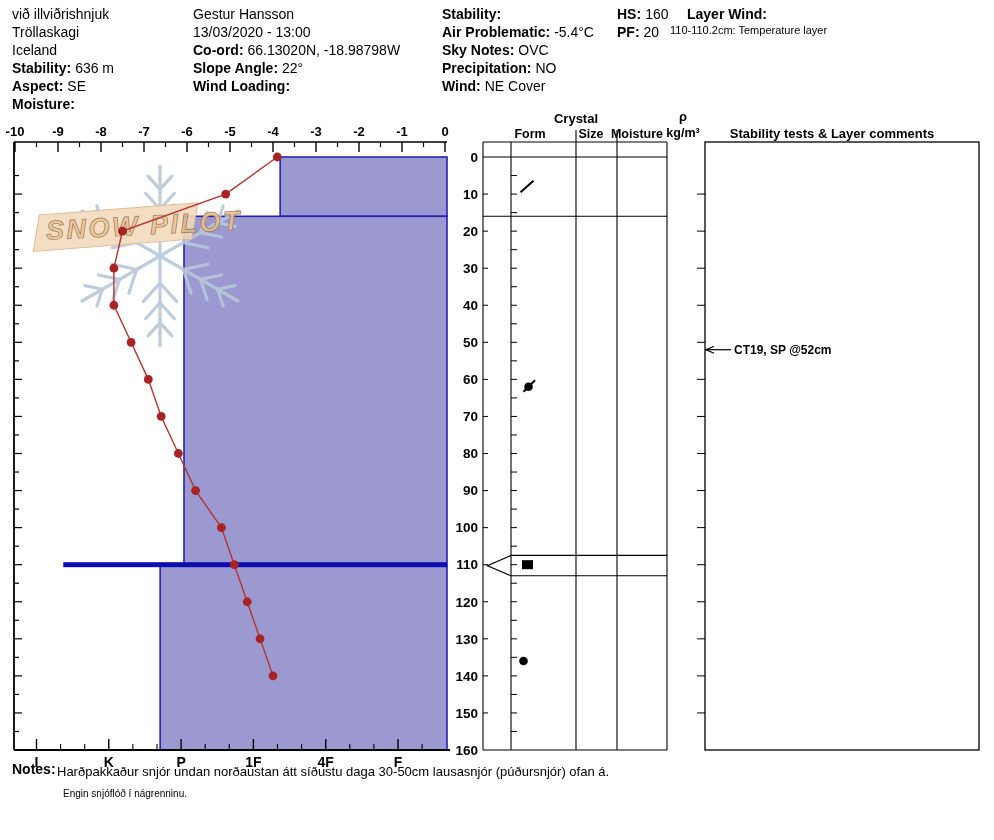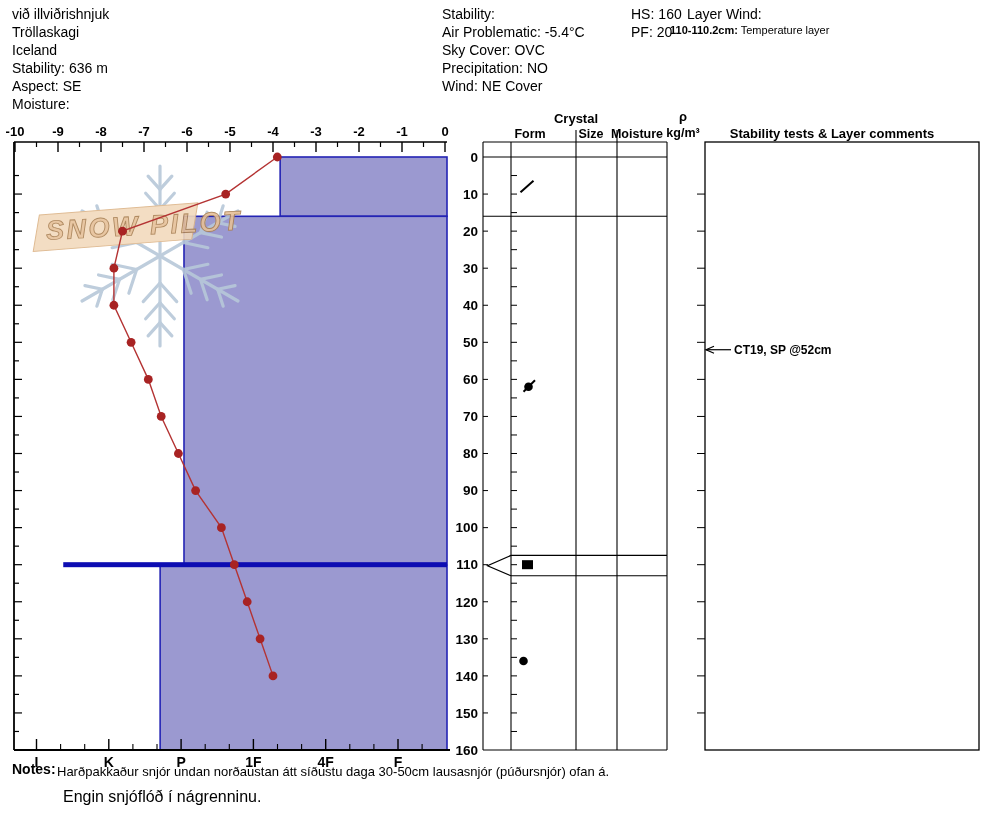--- a/index.html
+++ b/index.html
@@ -1,29 +1,29 @@
 <!DOCTYPE html>
 <html><head>
 <meta charset="utf-8">
 <style>
   html,body{margin:0;padding:0;background:#fff;}
   .page{position:relative;width:994px;height:840px;background:#fff;overflow:hidden;
         font-family:"Liberation Sans","DejaVu Sans",sans-serif;color:#000;}
   svg{position:absolute;left:0;top:0;}
   #hdr{position:absolute;left:0;top:0;width:994px;height:110px;}
   .hcol{position:absolute;top:5px;font-size:14px;line-height:18px;white-space:nowrap;}
-  .c0{left:12px}.c1{left:193px}.c2{left:442px}.c3{left:631px}.c4{left:687px}
-  .hrow b{font-weight:normal;margin-top:15px;}
+  .c0{left:12px}.c1{left:193px}.c2{left:442px}.c3{left:617px}.c4{left:687px}
+  .hrow b{font-weight:bold;margin-top:15px;}
   .hrow .v{margin-left:4px;}
   #layer-note-line{position:absolute;left:670px;top:24px;font-size:11px;white-space:nowrap;}
-  #layer-note-line b{font-weight:bold;margin-top:7px;}
+  #layer-note-line b{font-weight:normal;margin-top:7px;}
   #notes{position:absolute;left:0;top:0;width:994px;}
   #notes .nlabel{position:absolute;left:12px;top:761px;font-size:14px;font-weight:bold;}
   #notes .nline1{position:absolute;left:57px;top:764px;font-size:13px;}
-  #notes .nline2{position:absolute;left:63px;top:788px;font-size:16px;text-align:center;}
+  #notes .nline2{position:absolute;left:63px;top:788px;font-size:10px;text-align:center;}
 </style>
 </head>
 <body>
 
 <div class="page">
 
   <svg id="chart" width="994" height="840">
       <rect x="280.151" y="157" width="166.849" height="59.30000000000001" fill="#9b99d0" stroke="#2424b4" stroke-width="1.6"></rect>
       <rect x="183.992" y="216.3" width="263.00800000000004" height="348.3875" fill="#9b99d0" stroke="#2424b4" stroke-width="1.6"></rect>
       <rect x="160.13299999999998" y="565.42875" width="286.867" height="184.57124999999996" fill="#9b99d0" stroke="#2424b4" stroke-width="1.6"></rect>
@@ -297,24 +297,31 @@
 
   <div id="hdr">
     <div class="hcol c0">
         <div class="hrow"><span class="">við illviðrishnjuk</span></div>
         <div class="hrow"><span class="">Tröllaskagi</span></div>
         <div class="hrow"><span class="">Iceland</span></div>
         <div class="hrow"><b>Stability:</b><span class="v">636 m</span></div>
         <div class="hrow"><b>Aspect:</b><span class="v">SE</span></div>
         <div class="hrow"><b>Moisture:</b><span class="v"></span></div>
       </div>
+    <div class="hcol c1">
+        <div class="hrow"><span class="">Gestur Hansson</span></div>
+        <div class="hrow"><span class="">13/03/2020 - 13:00</span></div>
+        <div class="hrow"><b>Co-ord:</b><span class="v">66.13020N, -18.98798W</span></div>
+        <div class="hrow"><b>Slope Angle:</b><span class="v">22°</span></div>
+        <div class="hrow"><b>Wind Loading:</b><span class="v"></span></div>
+      </div>
     <div class="hcol c2">
         <div class="hrow"><b>Stability:</b><span class="v"></span></div>
         <div class="hrow"><b>Air Problematic:</b><span class="v">-5.4°C</span></div>
-        <div class="hrow"><b>Sky Cover:</b><span class="v">OVC</span></div>
+        <div class="hrow"><b>Sky Notes:</b><span class="v">OVC</span></div>
         <div class="hrow"><b>Precipitation:</b><span class="v">NO</span></div>
         <div class="hrow"><b>Wind:</b><span class="v">NE Cover</span></div>
       </div>
     <div class="hcol c3">
         <div class="hrow"><b>HS:</b><span class="v">160</span></div>
         <div class="hrow"><b>PF:</b><span class="v">20</span></div>
       </div>
     <div class="hcol c4">
         <div class="hrow"><b>Layer Wind:</b><span class="v"></span></div>
       </div>

